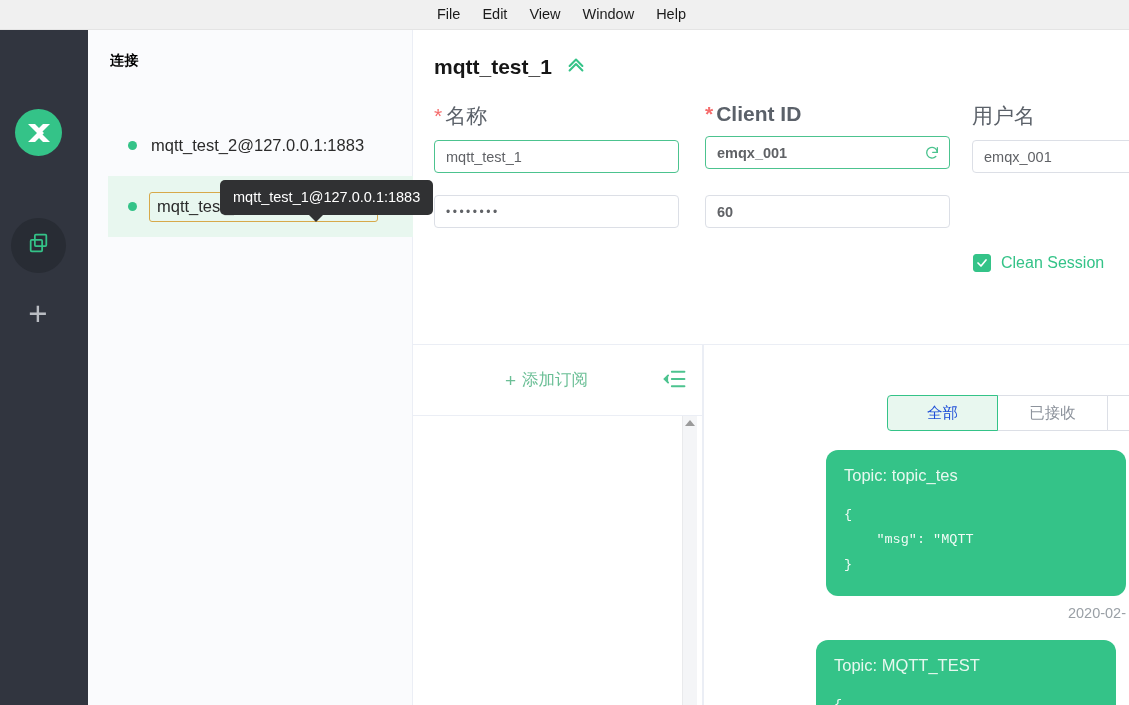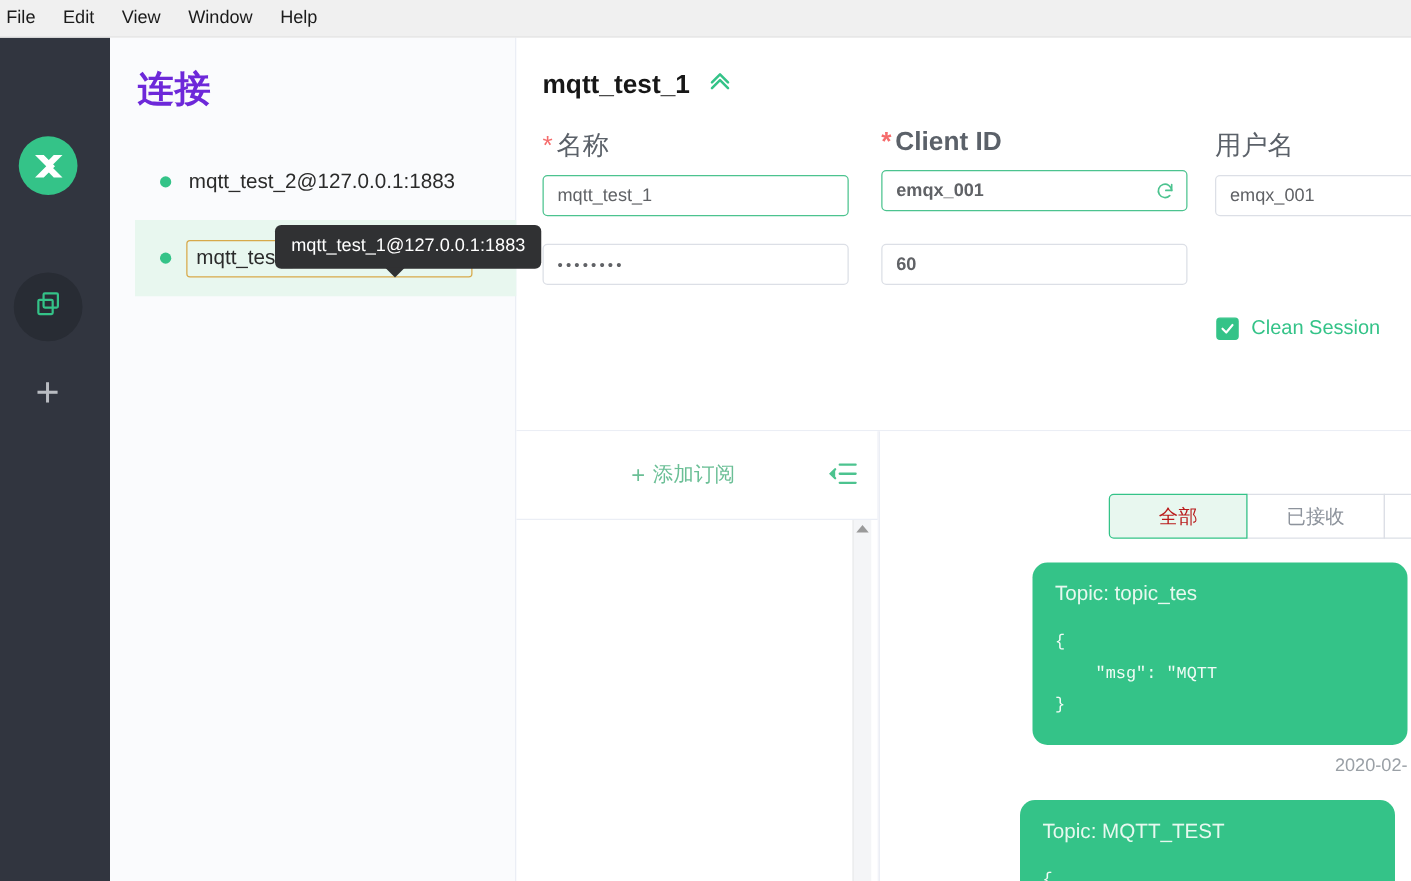--- a/index.html
+++ b/index.html
@@ -24,20 +24,21 @@
     position: absolute;
     top: 0; left: 0;
     width: 1129px;
     height: 30px;
     background: #f0f0f0;
     border-bottom: 1px solid #e4e4e4;
     display: flex;
     align-items: center;
     padding-left: 0px;
     z-index: 40;
+    justify-content: center;
   }
   .menubar .mi {
     font-size: 14.5px;
     color: #1b1b1b;
     padding: 0 11px;
     line-height: 29px;
     white-space: nowrap;
     cursor: default;
   }
   .menubar .mi.first { margin-left: -6px; }
@@ -85,23 +86,23 @@
     top: 30px; left: 88px;
     width: 325px;
     height: 675px;
     background: #fafbfd;
     border-right: 1px solid #ebeef5;
     z-index: 10;
   }
   .side-title {
     position: absolute;
     top: 22px; left: 22px;
-    font-size: 29px;
+    font-size: 14px;
     font-weight: 700;
-    color: #6d28d9;
+    color: #000000;
     letter-spacing: .5px;
   }
   .conn-list { position: absolute; top: 85px; left: 0; width: 325px; }
   .conn-item {
     position: relative;
     height: 61px;
     display: flex;
     align-items: center;
     padding-left: 20px;
     cursor: pointer;
@@ -318,21 +319,21 @@
     align-items: center;
     justify-content: center;
     margin-left: -1px;
     cursor: pointer;
   }
   .seg-btn:first-child { margin-left: 0; border-radius: 4px 0 0 4px; }
   .seg-btn.last { border-radius: 0 4px 4px 0; }
   .seg-btn.active {
     background: #e8f7ef;
     border-color: #34c388;
-    color: #b91c1c;
+    color: #1d4ed8;
     z-index: 2;
   }
 
   .msg-area { position: absolute; top: 105px; left: 0; width: 370px; height: 255px; }
   .bubble-wrap { position: absolute; }
   .bubble {
     background: #34c388;
     border-radius: 12px;
     color: #ffffff;
     padding: 16px 18px 18px 18px;

